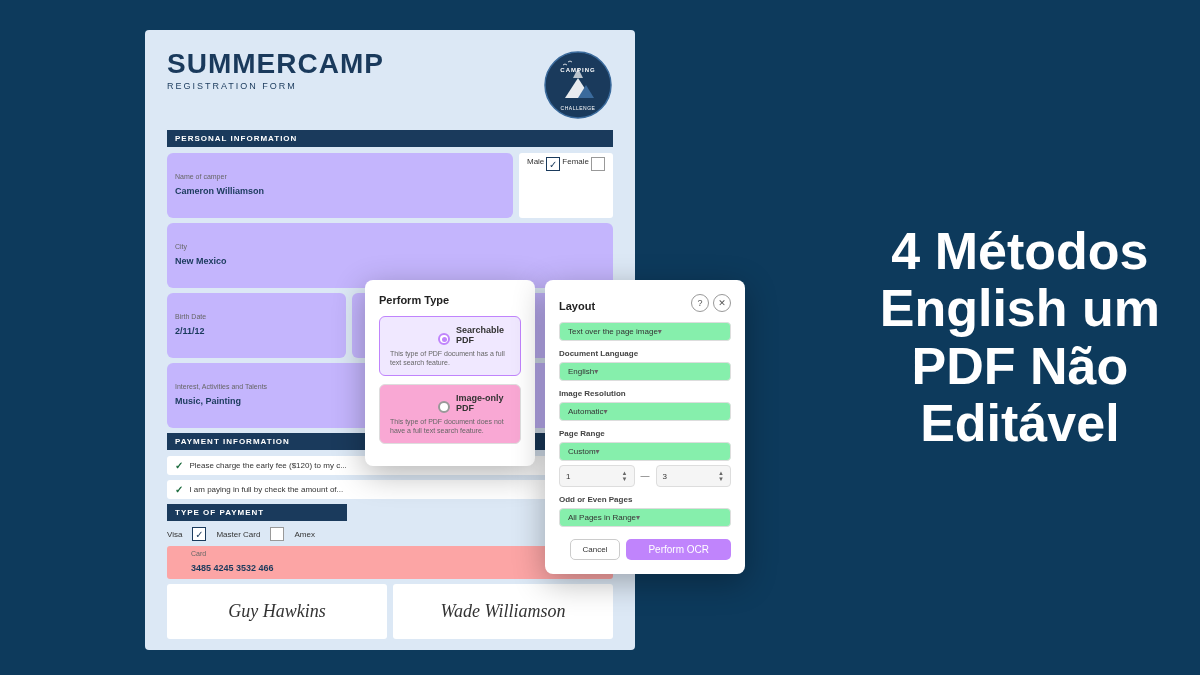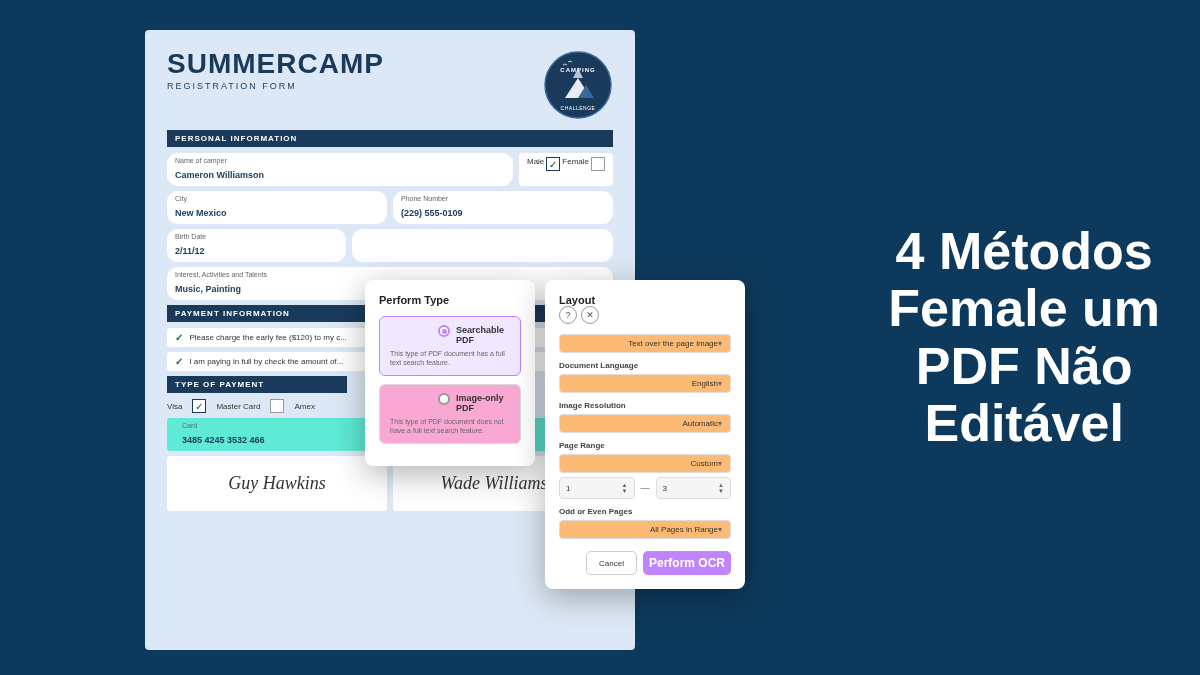--- a/index.html
+++ b/index.html
@@ -81,23 +81,23 @@
       margin-bottom: 6px;
     }
 
     .form-row {
       display: flex;
       gap: 6px;
       margin-bottom: 5px;
     }
 
     .form-field {
-      background: #ffffff;
-      border-radius: 11px;
-      padding: 4px 8px;
+      background: #c4b5fd;
+      border-radius: 6px;
+      padding: 20px 8px;
       flex: 1;
     }
 
     .field-label {
       font-size: 7px;
       color: #666;
       display: block;
     }
 
     .field-value {
@@ -149,23 +149,23 @@
       color: #333;
     }
 
     .check-mark {
       color: #1a6a3c;
       font-size: 10px;
       font-weight: bold;
     }
 
     .card-row {
-      background: #5eead4;
+      background: #fca5a5;
       border-radius: 3px;
-      padding: 4px 15px;
+      padding: 4px 24px;
       margin-bottom: 5px;
     }
 
     .signature-row {
       display: flex;
       gap: 6px;
       margin-top: 5px;
     }
 
     .signature-box {
@@ -218,21 +218,21 @@
       border: 1.5px solid #c084fc;
     }
 
     .option-card.unselected {
       background: #f9a8d4;
       border: 1.5px solid #ddd;
     }
 
     .option-header {
       display: flex;
-      align-items: flex-start;
+      align-items: flex-end;
       gap: 6px;
       margin-bottom: 4px;
       padding-left: 48px;
     }
 
     .radio-dot {
       width: 12px;
       height: 12px;
       border-radius: 50%;
       border: 2px solid #c084fc;
@@ -277,23 +277,22 @@
       background: white;
       border-radius: 8px;
       box-shadow: 0 8px 32px rgba(0,0,0,0.3);
       padding: 14px;
       z-index: 10;
     }
 
     .ocr-header {
       display: flex;
       justify-content: space-between;
-      align-items: flex-start;
+      align-items: flex-end;
       margin-bottom: 10px;
-      flex-direction: column;
     }
 
     .ocr-title {
       font-size: 11px;
       font-weight: bold;
       color: #222;
     }
 
     .ocr-icons {
       display: flex;
@@ -316,28 +315,28 @@
     .ocr-field-label {
       font-size: 8px;
       color: #444;
       font-weight: 600;
       margin-bottom: 4px;
       margin-top: 8px;
     }
 
     .ocr-select {
       width: 100%;
-      background: #fdba74;
+      background: #86efac;
       border: 1px solid #ddd;
       border-radius: 4px;
       padding: 4px 8px;
       font-size: 8px;
       color: #333;
       display: flex;
-      justify-content: flex-end;
+      justify-content: flex-start;
       align-items: center;
       cursor: pointer;
     }
 
     .ocr-select-arrow {
       font-size: 8px;
       color: #666;
     }
 
     .page-range-row {
@@ -387,25 +386,25 @@
       padding: 5px 12px;
       font-size: 8px;
       color: #333;
       cursor: pointer;
     }
 
     .btn-perform {
       background: #c084fc;
       border: none;
       border-radius: 5px;
-      padding: 5px 6px;
-      font-size: 12px;
+      padding: 5px 22px;
+      font-size: 10px;
       color: white;
       cursor: pointer;
-      font-weight: bold;
+      font-weight: normal;
     }
 
     
     .right-panel {
       width: 550px;
       height: 675px;
       background: #0d3a5c;
       display: flex;
       align-items: center;
       justify-content: flex-end;
@@ -461,24 +460,20 @@
         <span class="gender-label">Female</span>
         <div class="checkbox-box"></div>
       </div>
     </div>
 
 
     <div class="form-row">
       <div class="form-field">
         <span class="field-label">City</span>
         <span class="field-value">New Mexico</span>
-      </div>
-      <div class="form-field">
-        <span class="field-label">Phone Number</span>
-        <span class="field-value">(229) 555-0109</span>
       </div>
     </div>
 
     <div class="form-row">
       <div class="form-field" style="flex:0.8">
         <span class="field-label">Birth Date</span>
         <span class="field-value">2/11/12</span>
       </div>
       <div class="form-field" style="flex:1.2">
         
@@ -608,17 +603,17 @@
       <button class="btn-cancel">Cancel</button>
       <button class="btn-perform">Perform OCR</button>
     </div>
   </div>
 
 </div>
 
 <div class="right-panel">
   <div class="headline">
     <div>4 Métodos</div>
-    <div>Female um</div>
+    <div>English um</div>
     <div>PDF Não</div>
     <div>Editável</div>
   </div>
 </div>
 
 </body></html>

